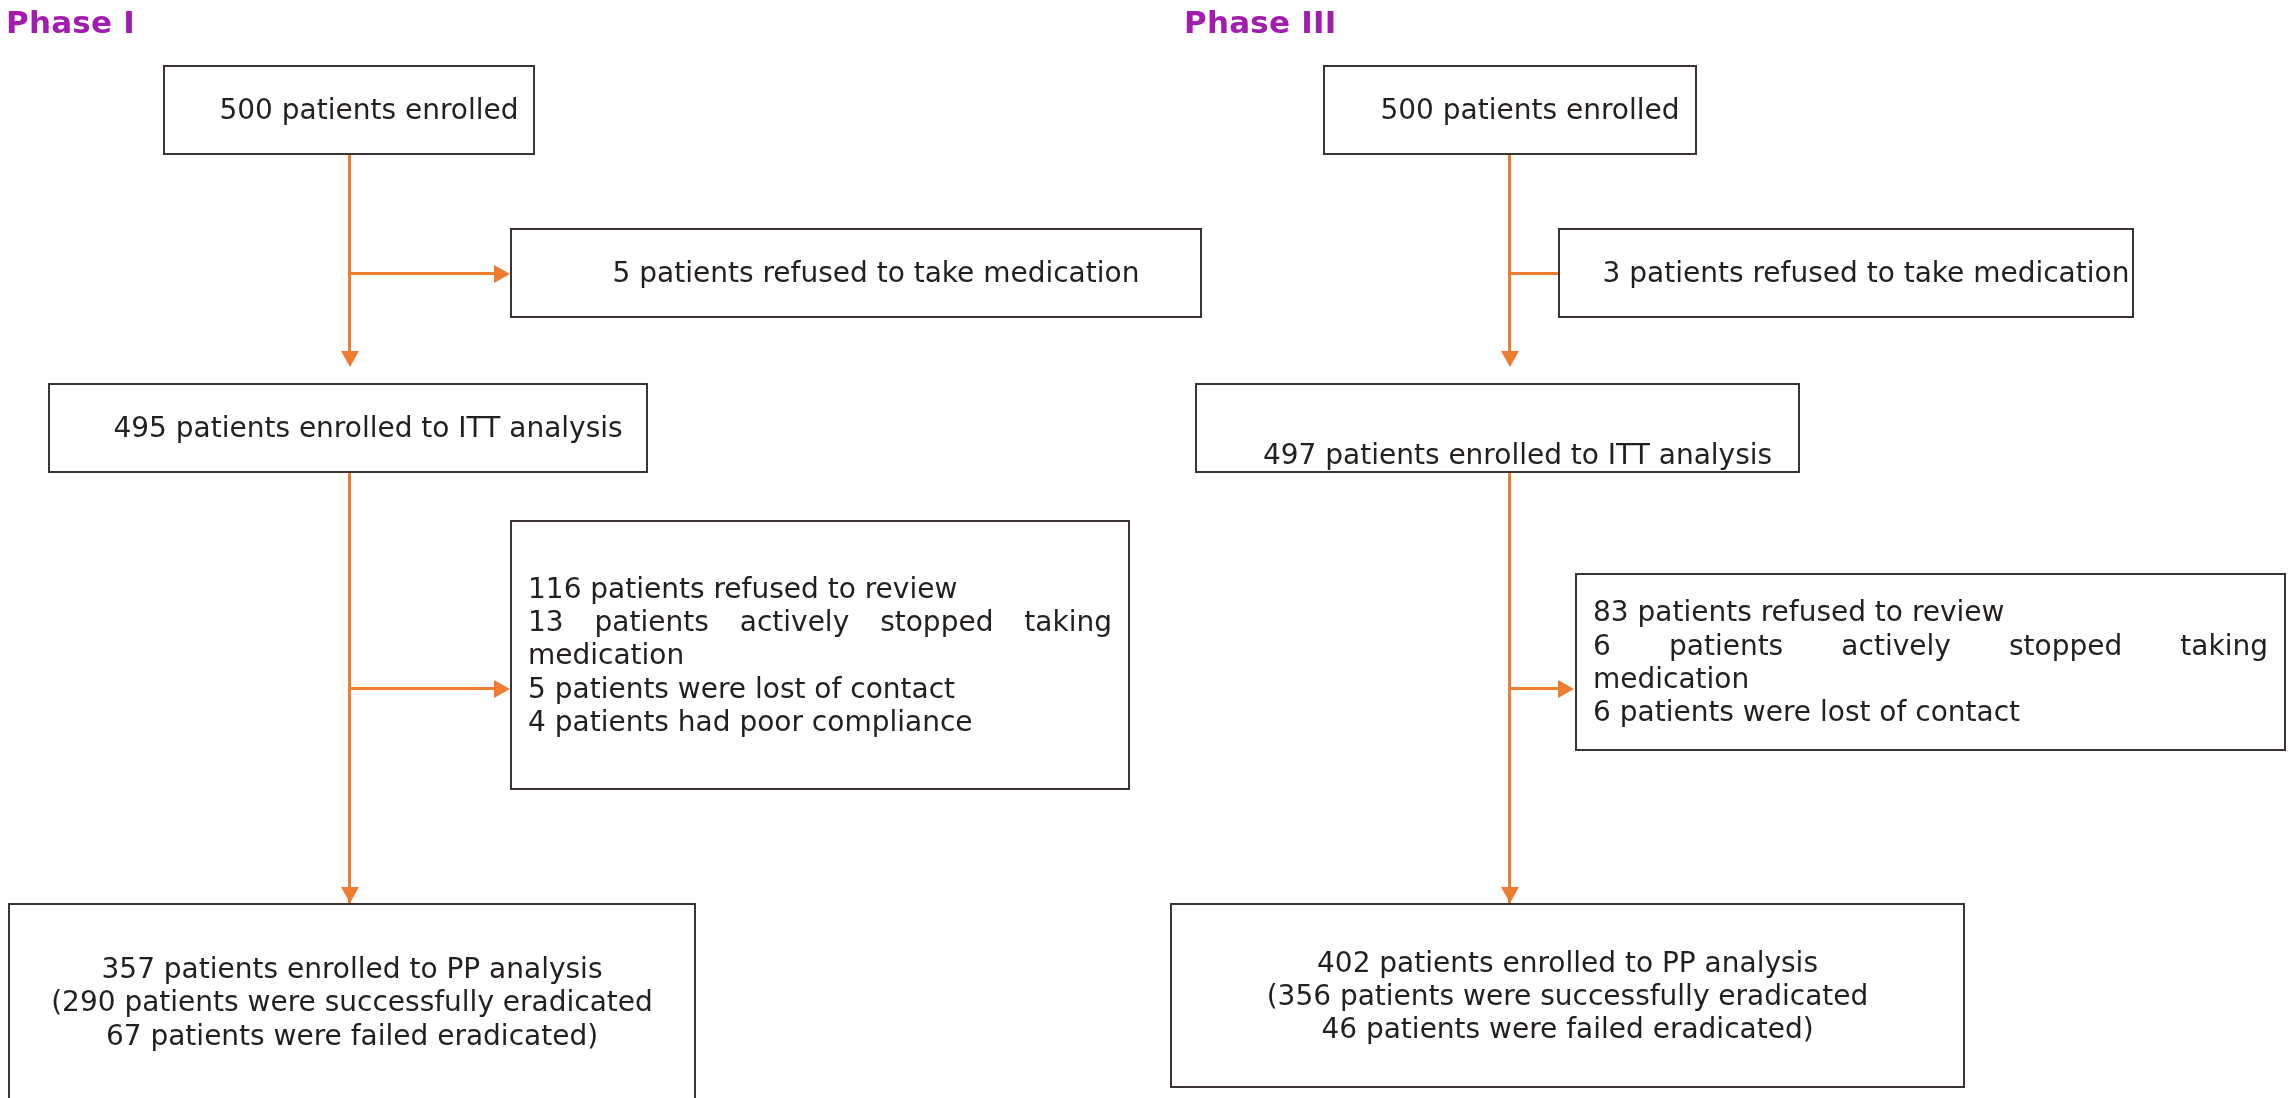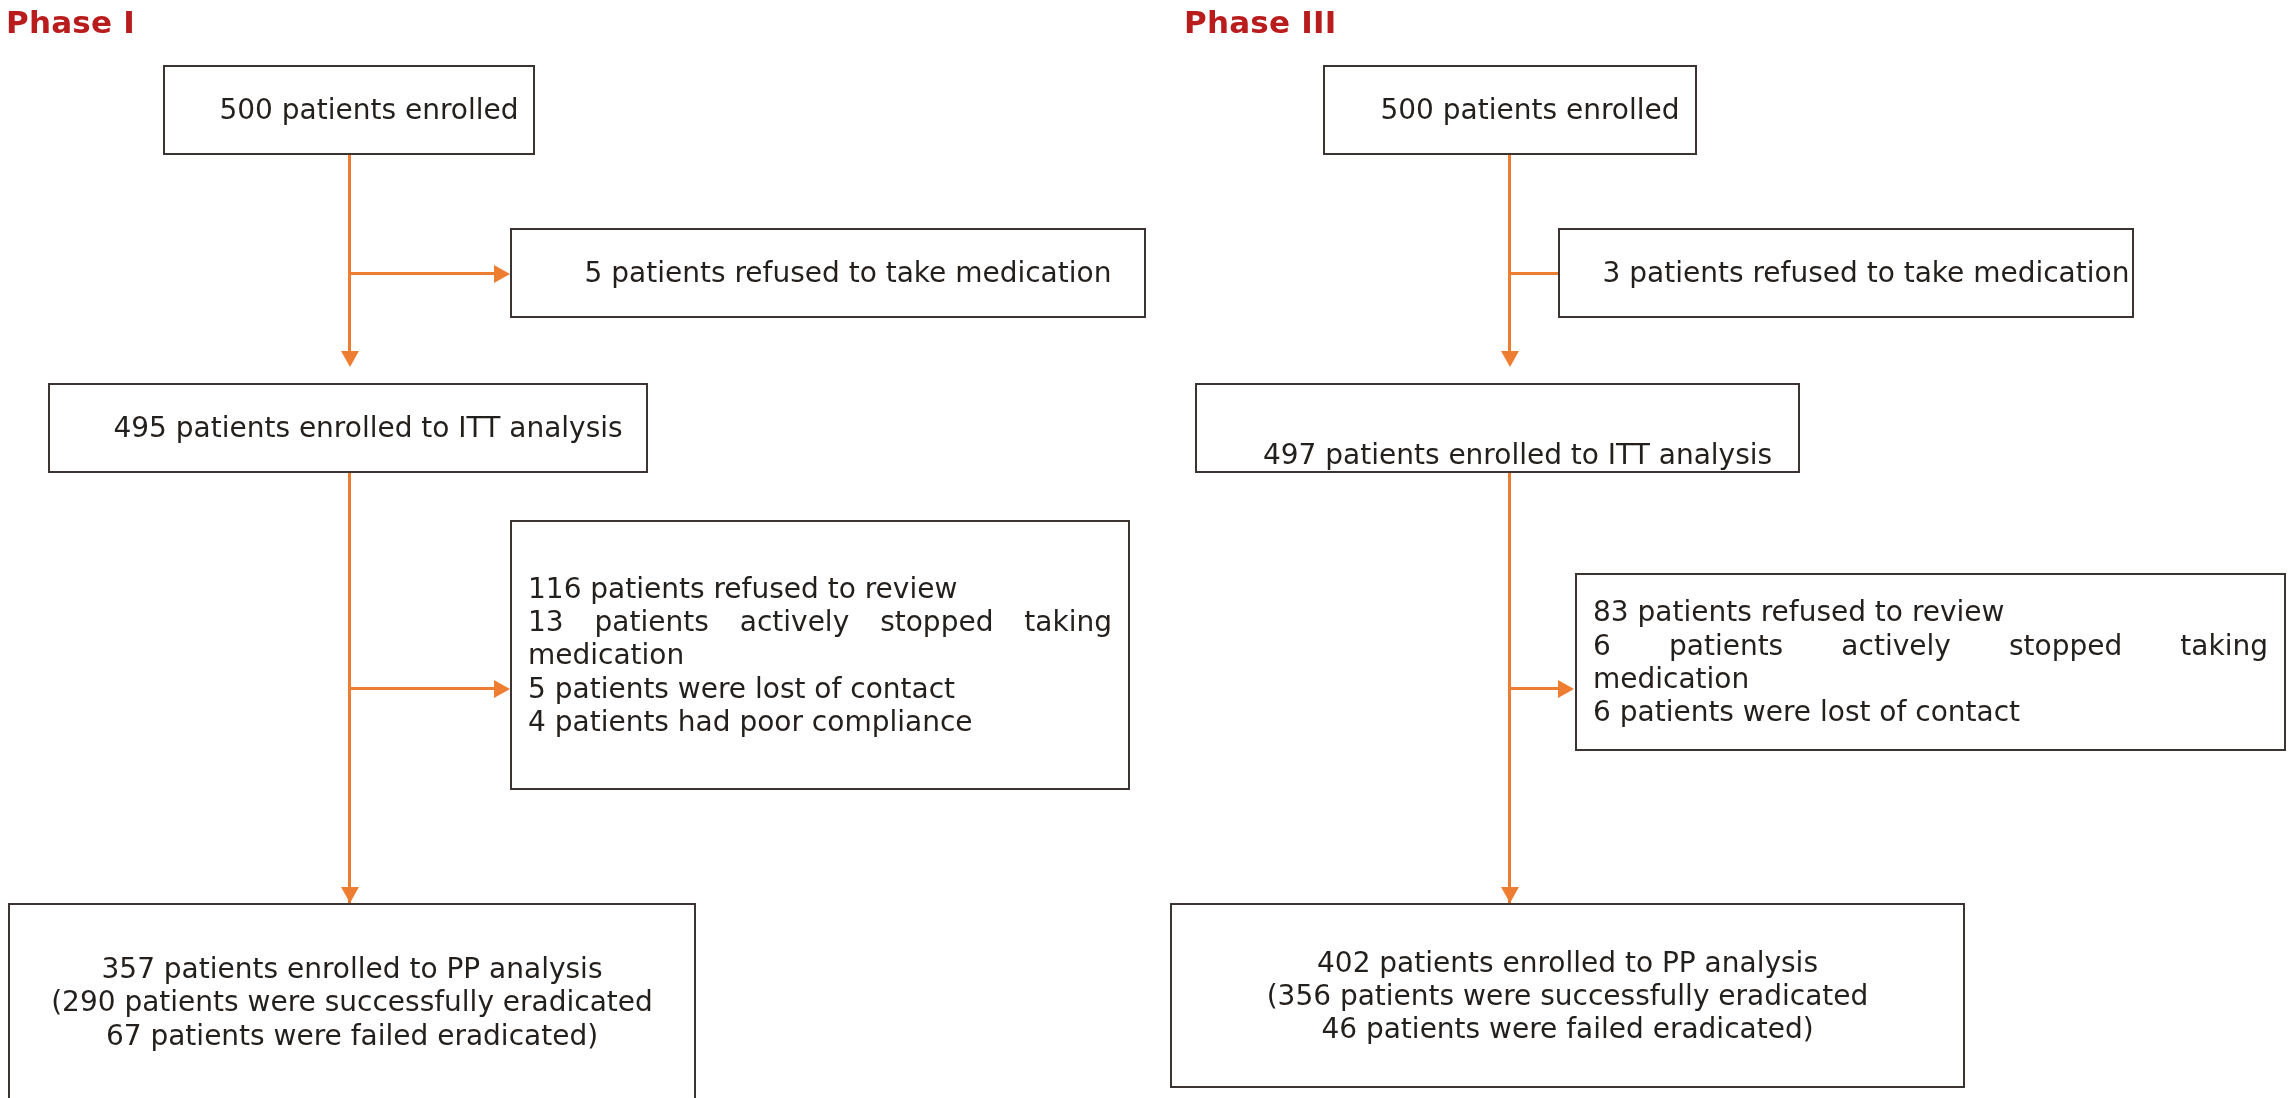--- a/index.html
+++ b/index.html
@@ -14,21 +14,21 @@
     background: #ffffff;
     font-family: "DejaVu Sans", "Liberation Sans", sans-serif;
     overflow: hidden;
   }
 
   
   .phase-title {
     position: absolute;
     font-weight: bold;
     font-size: 31px;
-    color: #b91c1c;
+    color: #a21caf;
     letter-spacing: 0.2px;
     white-space: nowrap;
   }
 
   
   .node {
     position: absolute;
     box-sizing: border-box;
     border: 2px solid #3b3432;
     background: #ffffff;
@@ -113,21 +113,21 @@
   <div class="node center" style="left:163px; top:65px; width:372px; height:90px;">
     <span class="line">500 patients enrolled</span>
   </div>
 
   <div class="vline" style="left:348px; top:155px; height:196px;"></div>
   <div class="arrow-down" style="left:341px; top:351px;"></div>
 
   <div class="hline" style="left:348px; top:272px; width:158px;"></div>
   <div class="arrow-right" style="left:494px; top:265px;"></div>
 
-  <div class="node center" style="left:510px; top:228px; width:636px; height:90px;">
+  <div class="node center" style="left:510px; top:228px; width:692px; height:90px;">
     <span class="line">5 patients refused to take medication</span>
   </div>
 
   <div class="node center" style="left:48px; top:383px; width:600px; height:90px;">
     <span class="line">495 patients enrolled to ITT analysis</span>
   </div>
 
   <div class="vline" style="left:348px; top:473px; height:430px;"></div>
   <div class="arrow-down" style="left:341px; top:887px;"></div>
 

